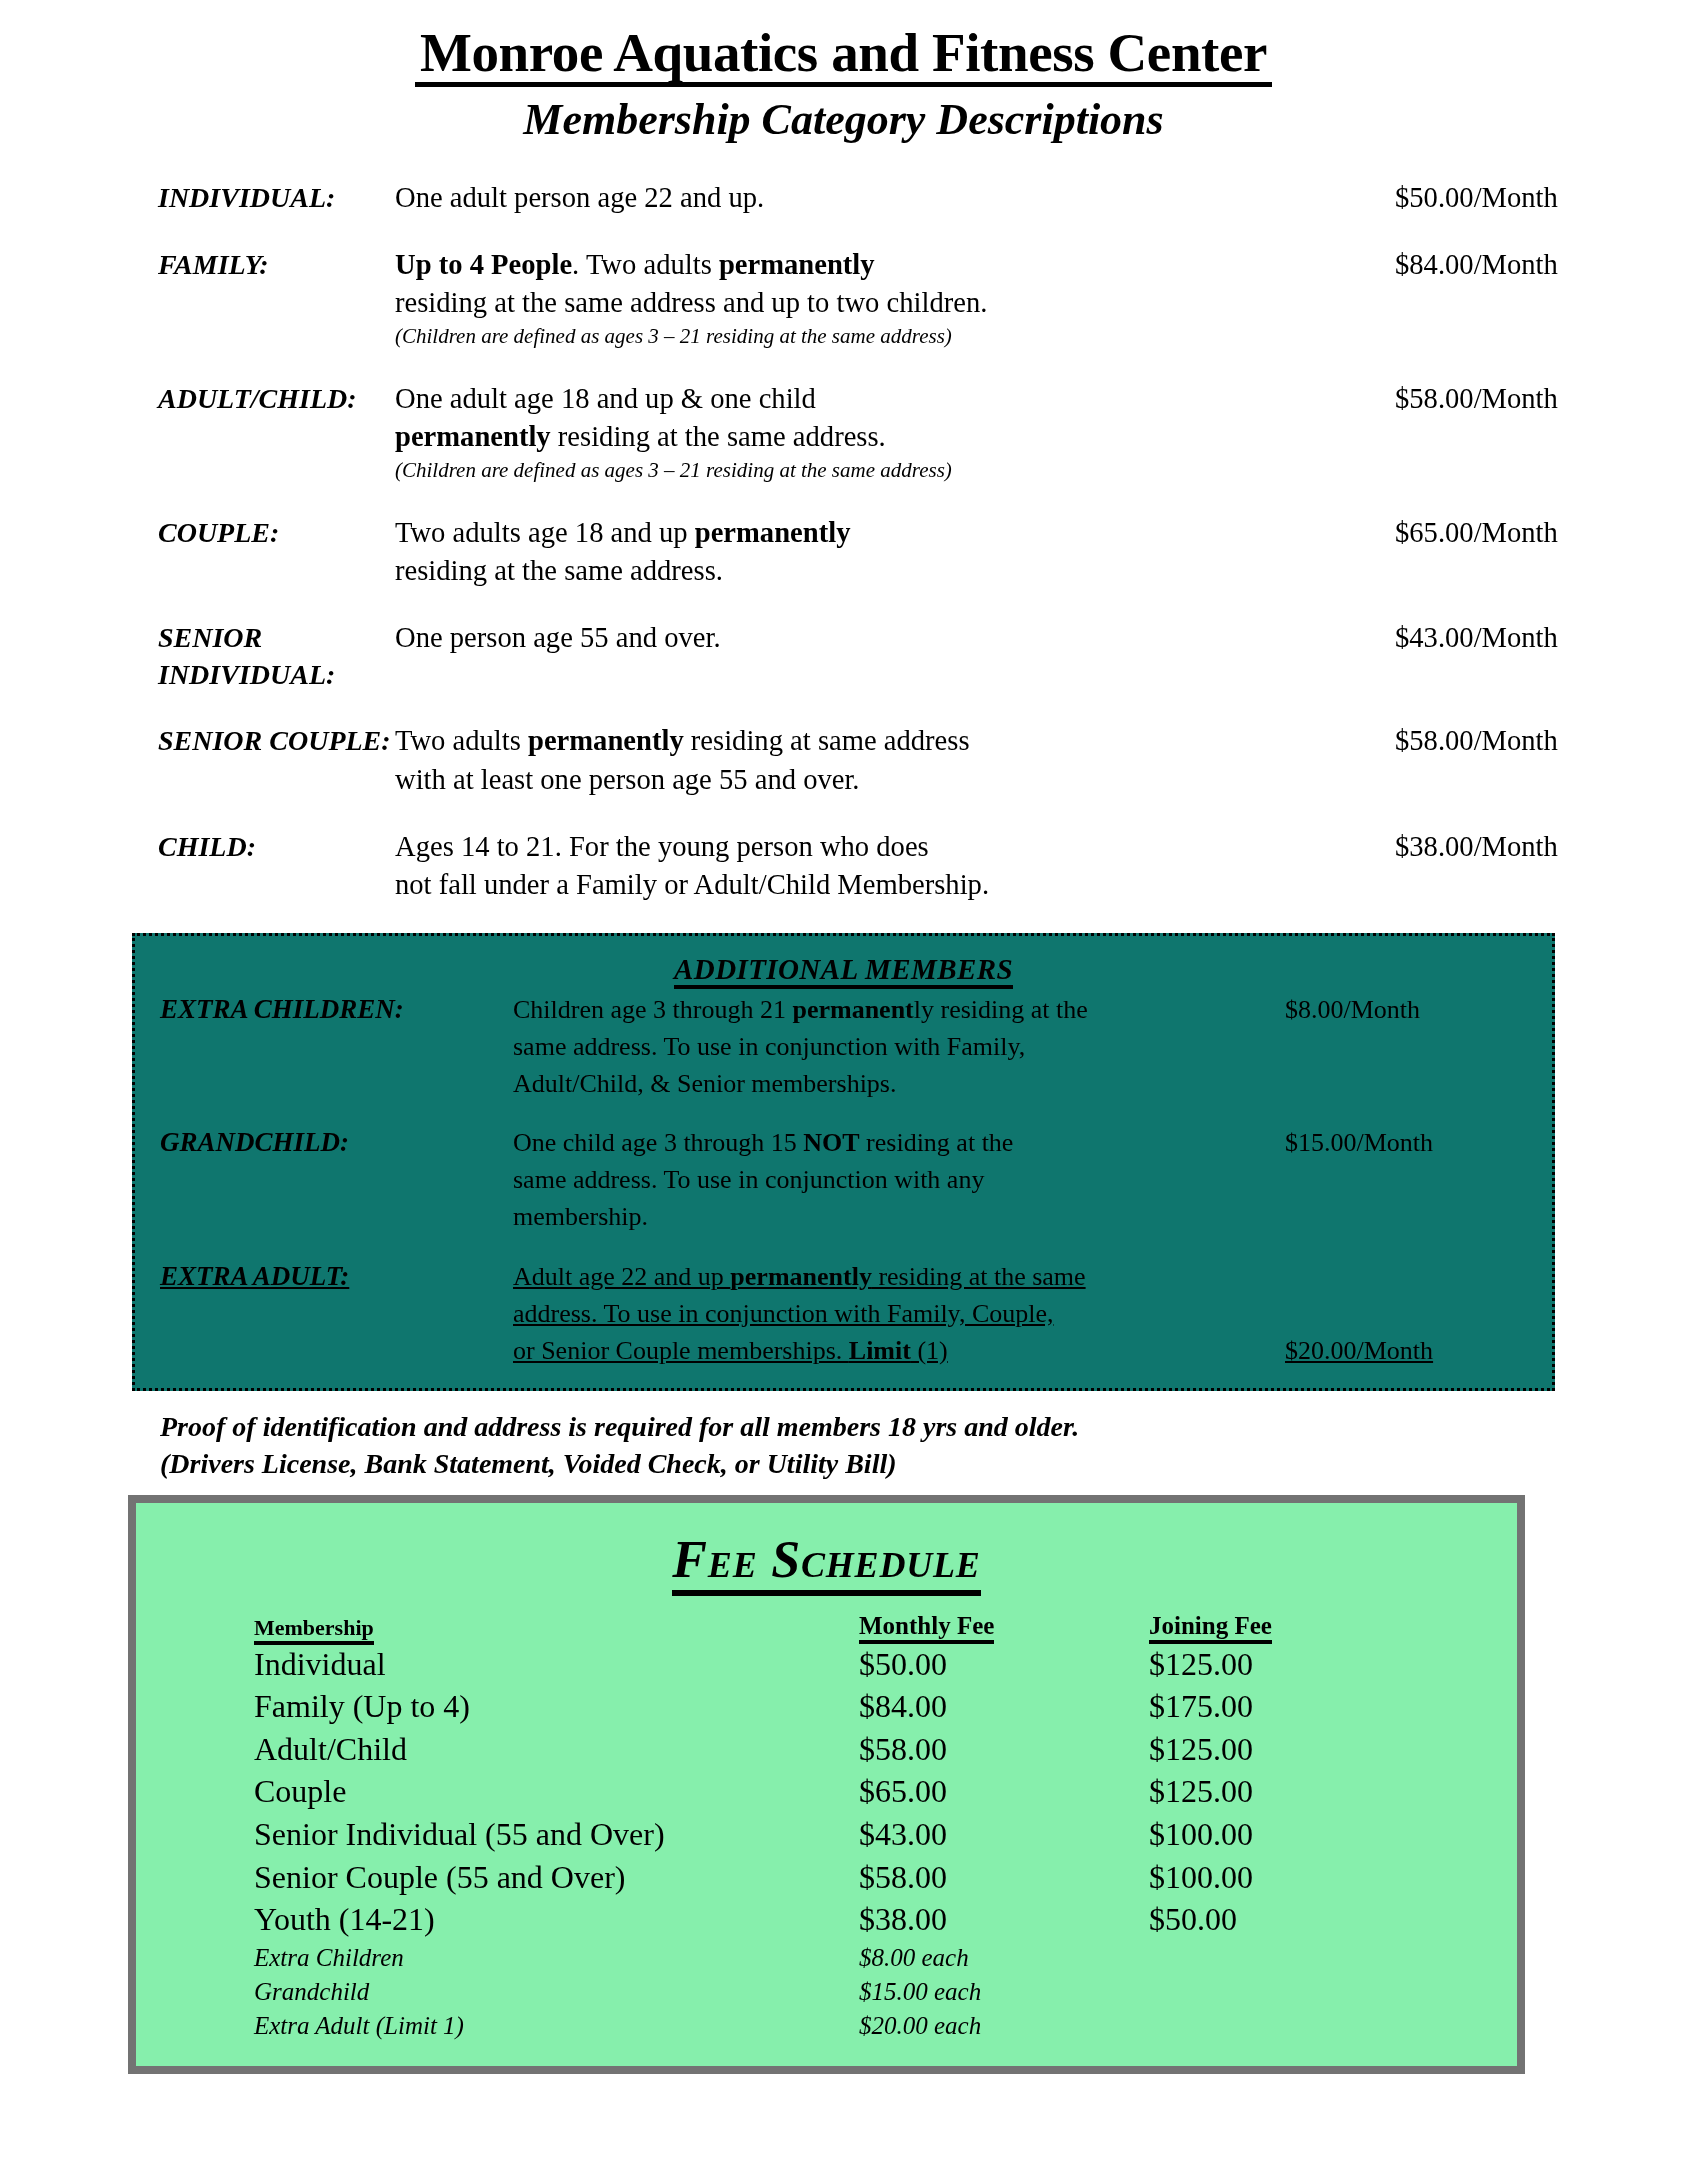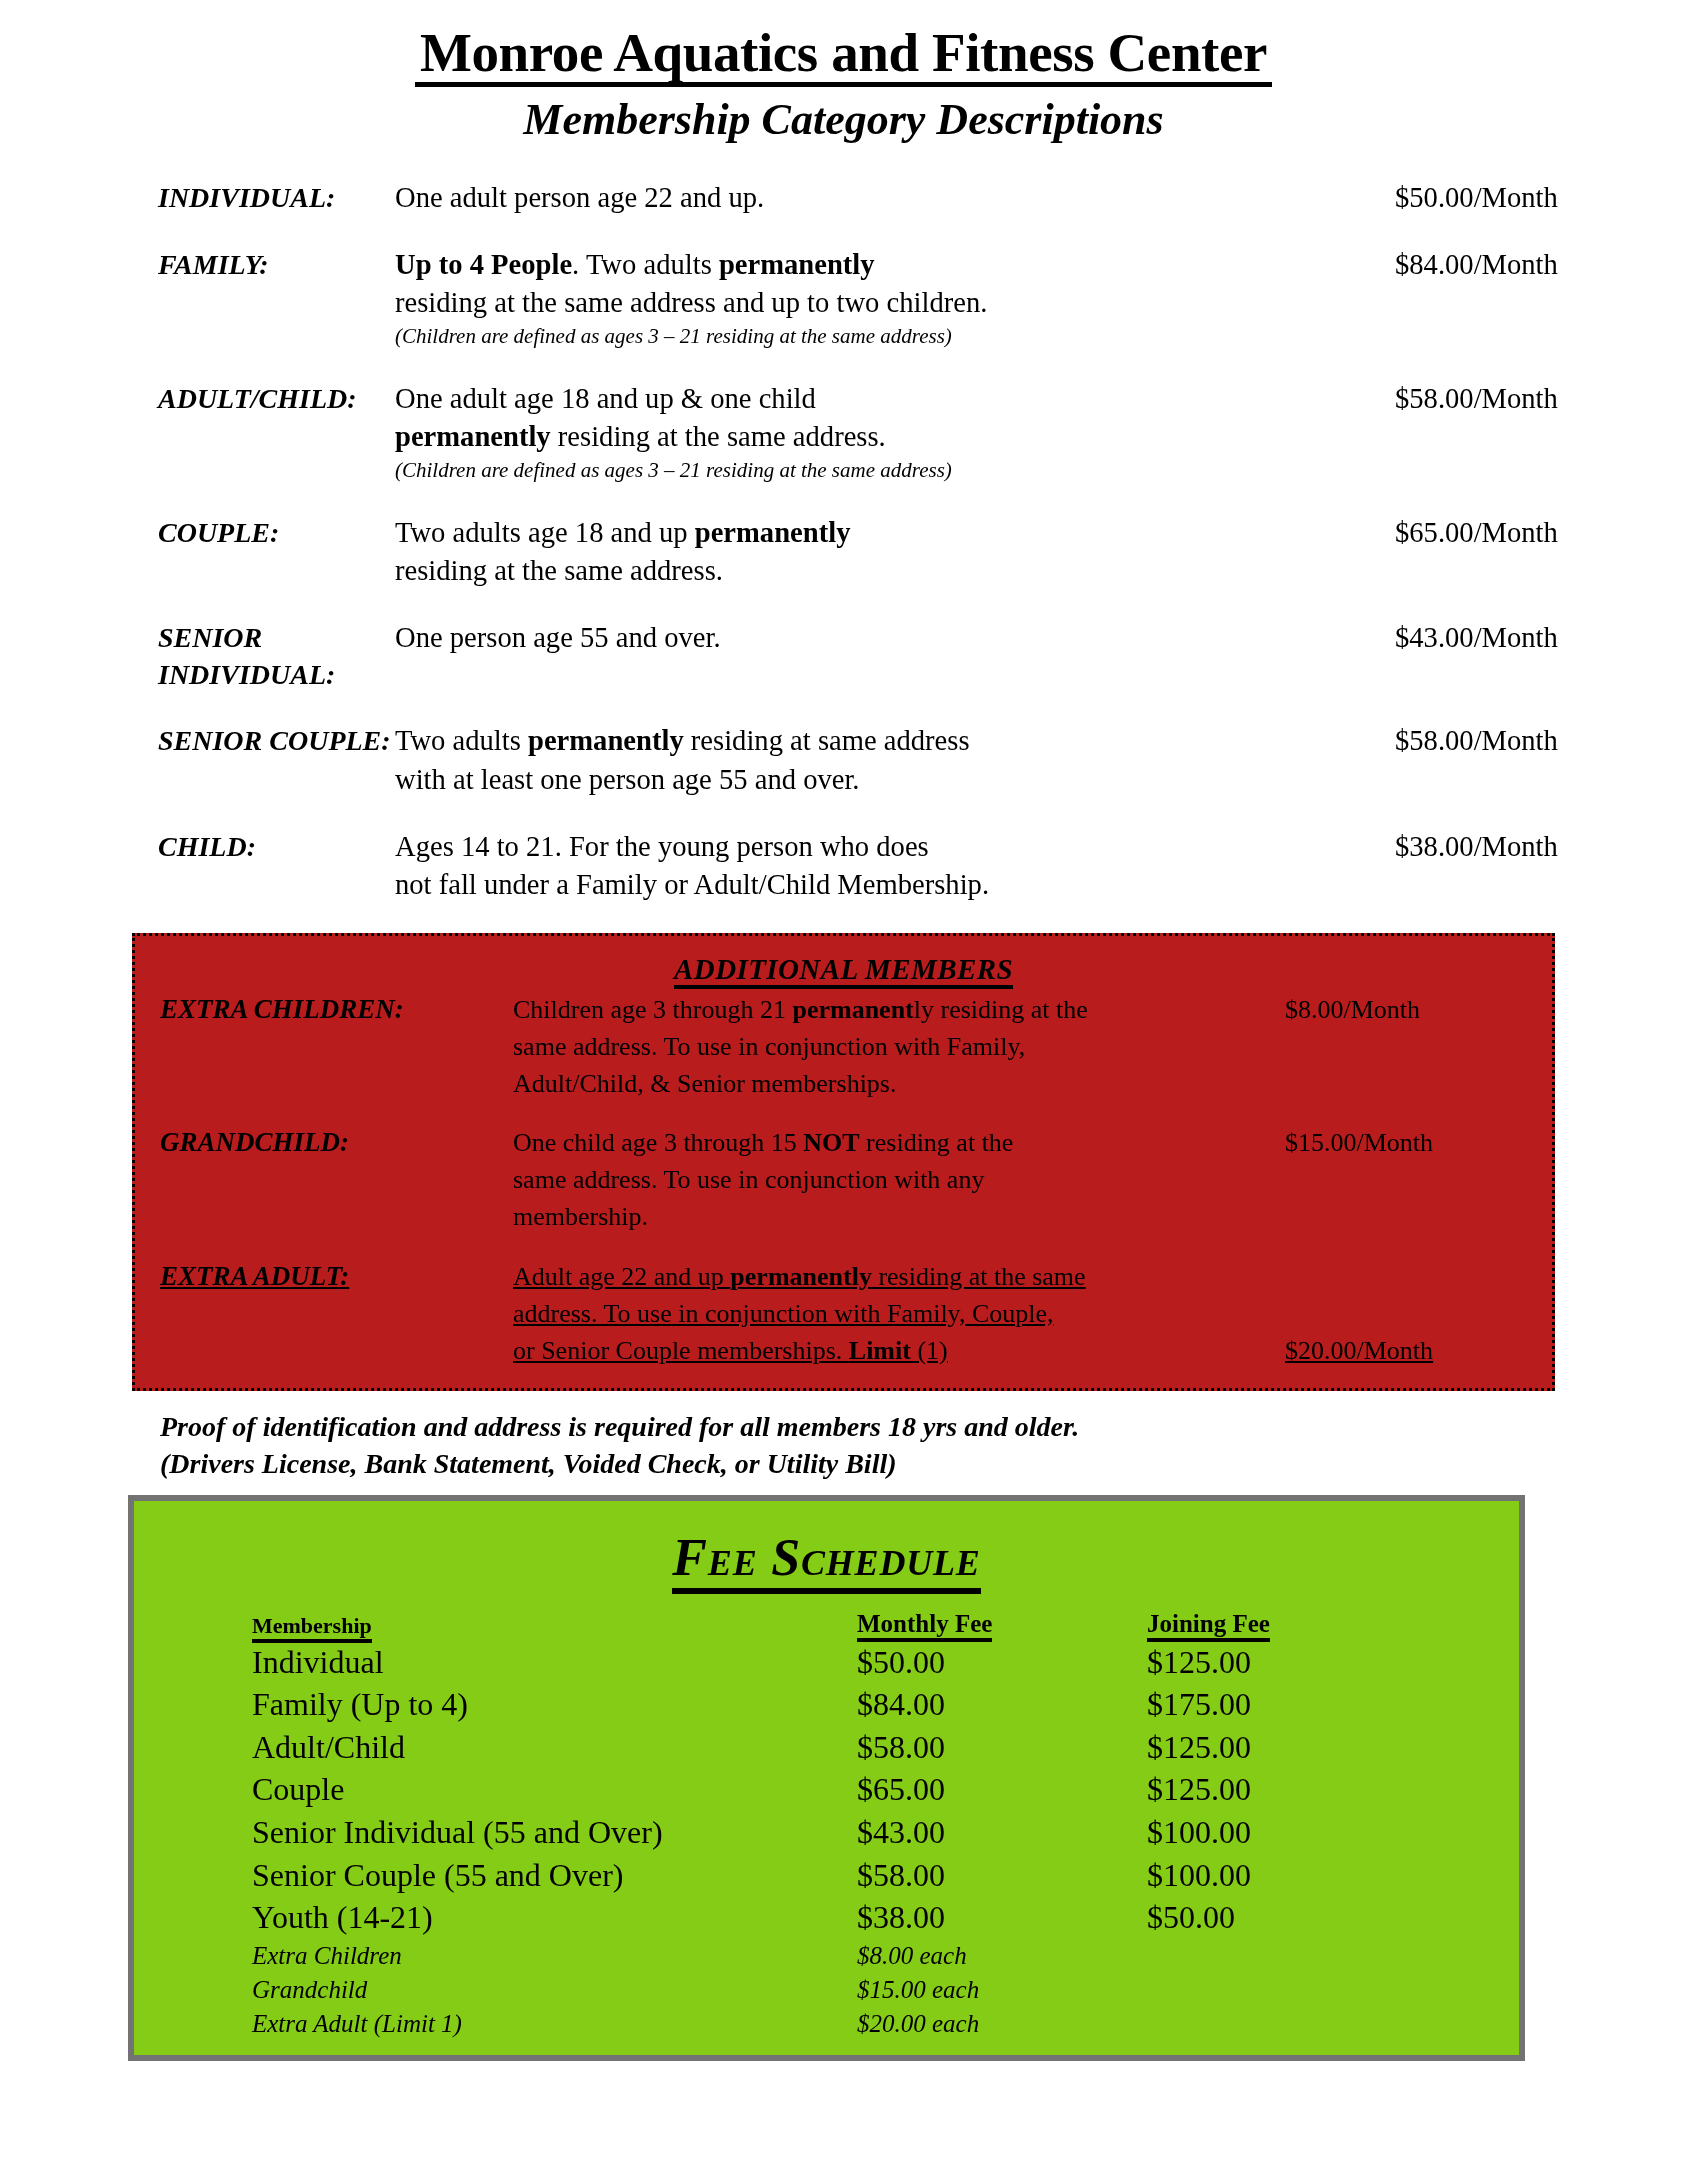--- a/index.html
+++ b/index.html
@@ -77,21 +77,21 @@
     line-height: 1.34;
     padding-left: 10px;
     box-sizing: border-box;
   }
   b.perm { font-weight: bold; }
 
   
   .additional-box {
     margin: 3.4px 132px 0 132px;
     border: 3.4px dotted #000;
-    background: #b91c1c;
+    background: #0f766e;
     padding: 13.4px 0 18.5px 0;
     box-sizing: border-box;
   }
   .additional-title {
     text-align: center;
     font-size: 29px;
     font-weight: bold;
     font-style: italic;
     letter-spacing: 0.4px;
     margin: 3.4px 0 5px 0;
@@ -133,23 +133,23 @@
     margin: 18.5px 0 0 160px;
     font-size: 28px;
     font-weight: bold;
     font-style: italic;
     line-height: 1.32;
   }
 
   
   .fee-box {
     margin: 11.8px 162px 0 128px;
-    border: 6px solid #737373;
-    background: #84cc16;
-    padding: 22px 0 14px 0;
+    border: 8px solid #737373;
+    background: #86efac;
+    padding: 22px 0 23px 0;
     box-sizing: border-box;
   }
   .fee-title {
     text-align: center;
     font-size: 52px;
     font-weight: bold;
     font-style: italic;
     font-variant: small-caps;
     letter-spacing: 0.8px;
     margin: 5px 0 20px 0;

